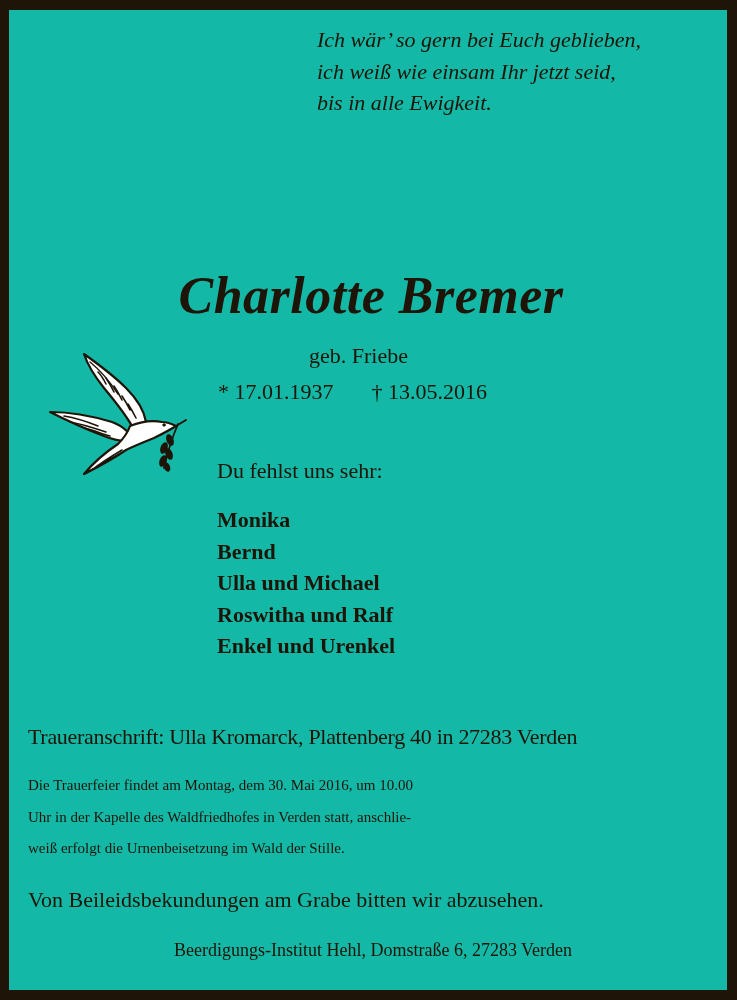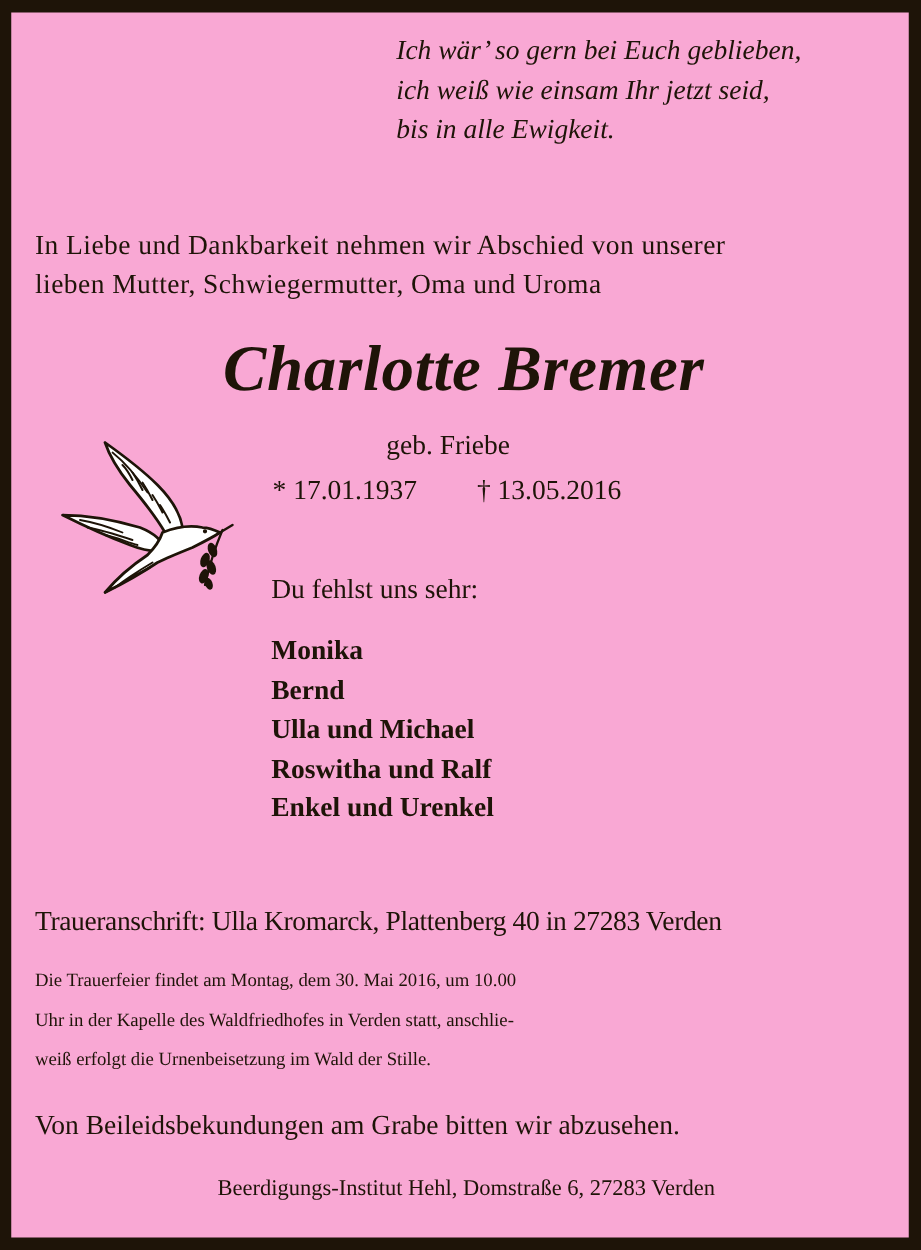--- a/index.html
+++ b/index.html
@@ -7,21 +7,21 @@
       width: 737px; height: 1000px;
       background: #1e1408;
       position: relative;
       overflow: hidden;
       font-family: "Liberation Serif", "DejaVu Serif", serif;
       color: #1e1408;
     }
     .sheet {
       position: absolute;
       left: 9px; top: 10px; right: 10px; bottom: 10px;
-      background: #f9a8d4;
+      background: #14b8a6;
     }
     .abs { position: absolute; white-space: nowrap; }
     .poem {
       left: 308px; top: 14px;
       font-style: italic;
       font-size: 22px;
       line-height: 31.5px;
     }
     .poem div { white-space: nowrap; }
     .intro {
@@ -43,21 +43,21 @@
     .maiden {
       left: 300px; top: 332px;
       font-size: 22px;
       line-height: 28px;
     }
     .dates {
       left: 209px; top: 368px;
       font-size: 22px;
       line-height: 28px;
     }
-    .dates .death { margin-left: 48px; text-align: center; }
+    .dates .death { margin-left: 38px; text-align: center; }
     .dove {
       left: 31px; top: 332px;
       width: 150px; height: 140px;
     }
     .miss {
       left: 208px; top: 447px;
       font-size: 22px;
       line-height: 28px;
       text-align: center;
     }
@@ -98,24 +98,20 @@
 <body>
 
 <div class="sheet">
 
   <div class="abs poem">
     <div>Ich wär’ so gern bei Euch geblieben,</div>
     <div>ich weiß wie einsam Ihr jetzt seid,</div>
     <div>bis in alle Ewigkeit.</div>
   </div>
 
-  <div class="abs intro">
-    <div>In Liebe und Dankbarkeit nehmen wir Abschied von unserer</div>
-    <div>lieben Mutter, Schwiegermutter, Oma und Uroma</div>
-  </div>
 
   <div class="abs name">Charlotte Bremer</div>
 
   <div class="abs maiden">geb. Friebe</div>
 
   <div class="abs dates">
     <span>* 17.01.1937</span><span class="death">† 13.05.2016</span>
   </div>
 
   <div class="abs dove">

